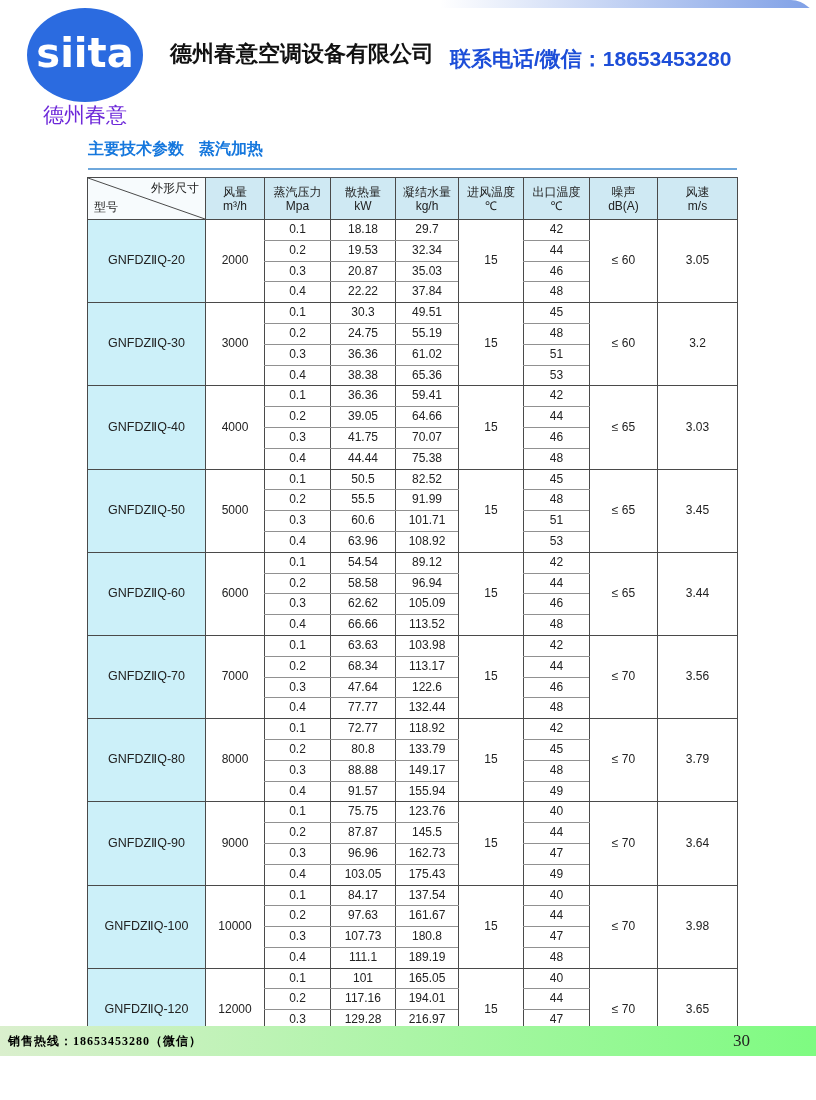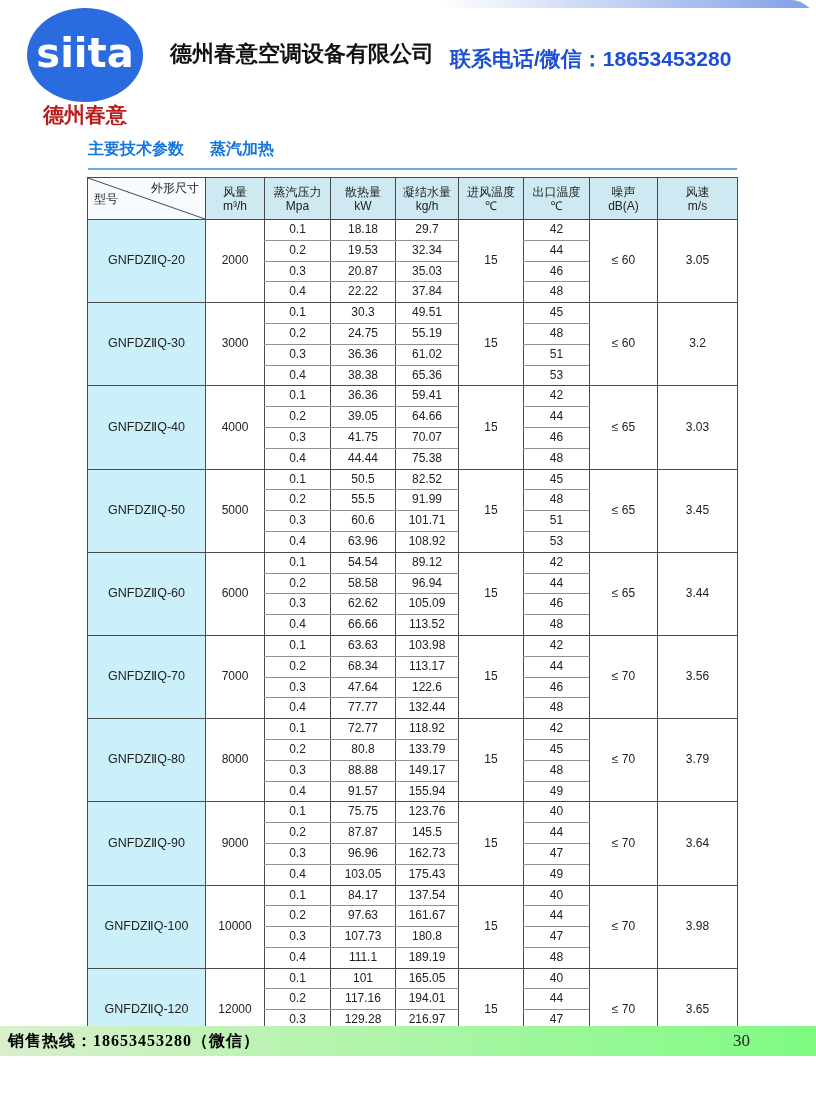--- a/index.html
+++ b/index.html
@@ -7,50 +7,50 @@
         font-family:"Liberation Sans",sans-serif;color:#1a1a1a;border-radius:25px;}
   
   .top-accent{position:absolute;top:0;left:440px;right:0;height:8px;
         background:linear-gradient(to right,rgba(126,159,230,0),#7e9fe6);}
   
   .logo{position:absolute;left:27px;top:8px;width:116px;height:94px;background:#2b6be0;
         border-radius:50%;display:flex;align-items:center;justify-content:center;}
   .logo-text{color:#ffffff;font-size:40px;font-weight:bold;letter-spacing:0px;
         font-family:"DejaVu Sans",sans-serif;transform:translateY(-2px);}
   .logo-caption{position:absolute;left:24px;top:101px;width:122px;text-align:center;
-        color:#b91c1c;font-size:21px;font-weight:bold;}
+        color:#6d28d9;font-size:21px;font-weight:normal;}
   .company{position:absolute;left:170px;top:39px;font-size:22px;font-weight:bold;color:#111;}
   .phone{position:absolute;left:443px;top:45px;font-size:21px;font-weight:bold;color:#1d4ed8;margin-left:7px;}
   
   .section-title{position:absolute;left:88px;top:139px;font-size:16px;font-weight:bold;
-        color:#1577dd;display:flex;gap:26px;}
+        color:#1577dd;display:flex;gap:15px;}
   .title-rule{position:absolute;left:88px;top:168px;width:649px;height:2px;background:#6fa8dc;}
   
   table.spec{position:absolute;left:87px;top:177px;width:650px;border-collapse:collapse;
         table-layout:fixed;border:1px solid #4a4a4a;font-size:12px;color:#222;padding-left:8px;}
   table.spec th,table.spec td{border-left:1px solid #4a4a4a;padding:0;text-align:center;
         vertical-align:middle;overflow:hidden;}
   tr.hdr{height:42px;}
   tr.hdr th{background:#cfe9f3;font-weight:normal;line-height:14px;border-bottom:1px solid #4a4a4a;}
   tr.hdr th .l2{display:block;}
   th.corner{position:relative;background:#f7fbfd !important;}
   th.corner svg{position:absolute;left:0;top:0;width:100%;height:100%;}
   .corner-top{position:absolute;top:3px;right:6px;font-size:12px;}
-  .corner-bottom{position:absolute;bottom:13px;left:6px;font-size:12px;}
+  .corner-bottom{position:absolute;bottom:5px;left:6px;font-size:12px;}
   tr.data-row{height:19.8px;}
   tr.data-row td{line-height:19.8px;background:#ffffff;}
   td.model-cell{background:#ccf0f9 !important;font-size:12.5px;border-bottom:1px solid #4a4a4a;}
   td.merged{border-bottom:1px solid #4a4a4a;}
   td.sep{border-bottom:1px solid #919191;}
   td.end{border-bottom:1px solid #4a4a4a;}
   
   .footer-band{position:absolute;left:0;top:1026px;width:816px;height:30px;
         background:linear-gradient(to right,#daefcd,#7efb81);
         font-family:"Liberation Serif",serif;}
-  .hotline{position:absolute;left:8px;top:0;line-height:30px;font-size:16px;font-weight:bold;
+  .hotline{position:absolute;left:8px;top:0;line-height:30px;font-size:12px;font-weight:bold;
         letter-spacing:1px;color:#000;}
   .page-num{position:absolute;right:66px;top:0;line-height:30px;font-size:17px;color:#222;}
 </style>
 </head>
 <body>
 
 <div class="page">
 
   <div class="top-accent"></div>
 

